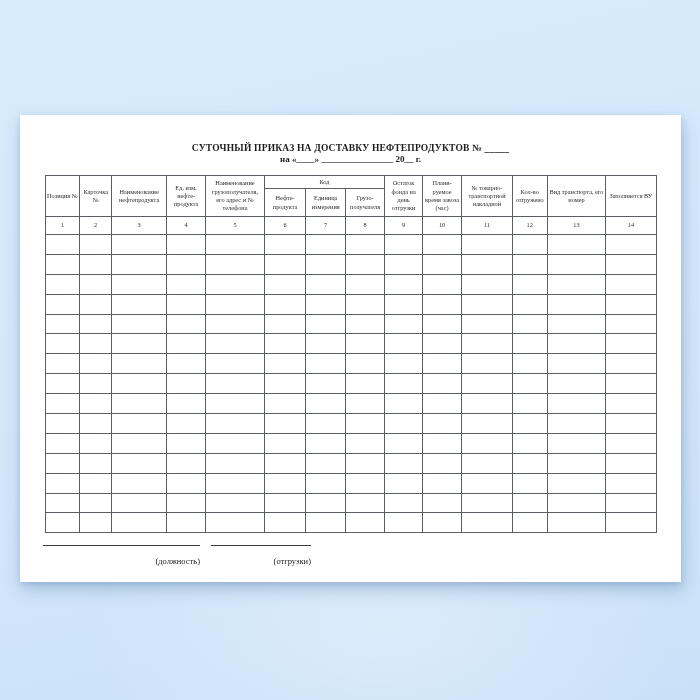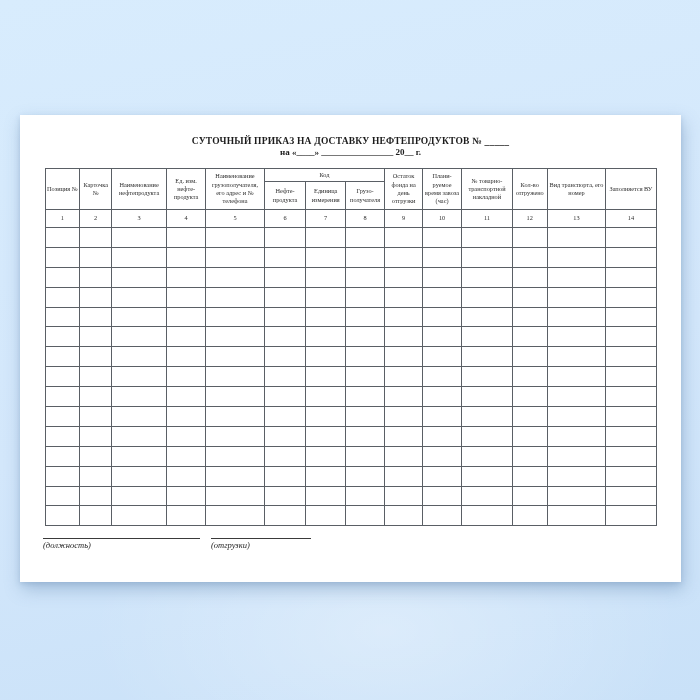--- a/index.html
+++ b/index.html
@@ -24,21 +24,21 @@
     height: 467px;
     background: #ffffff;
     box-shadow: 2px 7px 16px rgba(105, 140, 180, 0.45), 0 2px 5px rgba(120, 150, 185, 0.30);
   }
   .title {
     text-align: center;
     font-weight: bold;
     font-size: 9.5px;
     letter-spacing: 0.2px;
     color: #1c1c1c;
-    padding-top: 21px;
+    padding-top: 28px;
     white-space: nowrap;
   }
   .subtitle {
     text-align: center;
     font-weight: bold;
     font-size: 9px;
     color: #1c1c1c;
     margin-top: 1px;
     white-space: nowrap;
   }
@@ -72,25 +72,24 @@
     margin: 12px 0 0 23px;
     gap: 11px;
   }
   .sig-block-0 { width: 157px; }
   .sig-block-1 { width: 100px; }
   .sig-line {
     border-top: 1px solid #3a3a3a;
     height: 0;
   }
   .sig-label {
-    text-align: left;
+    text-align: right;
     font-size: 8.5px;
     color: #222222;
-    margin-top: 1px;
-    font-style: italic;
+    margin-top: 10px;
   }
 </style>
 </head>
 <body>
 
 <div class="page">
 
   <div class="title">СУТОЧНЫЙ ПРИКАЗ НА ДОСТАВКУ НЕФТЕПРОДУКТОВ № _____</div>
 
   <div class="subtitle">на «____» ________________ 20__ г.</div>

